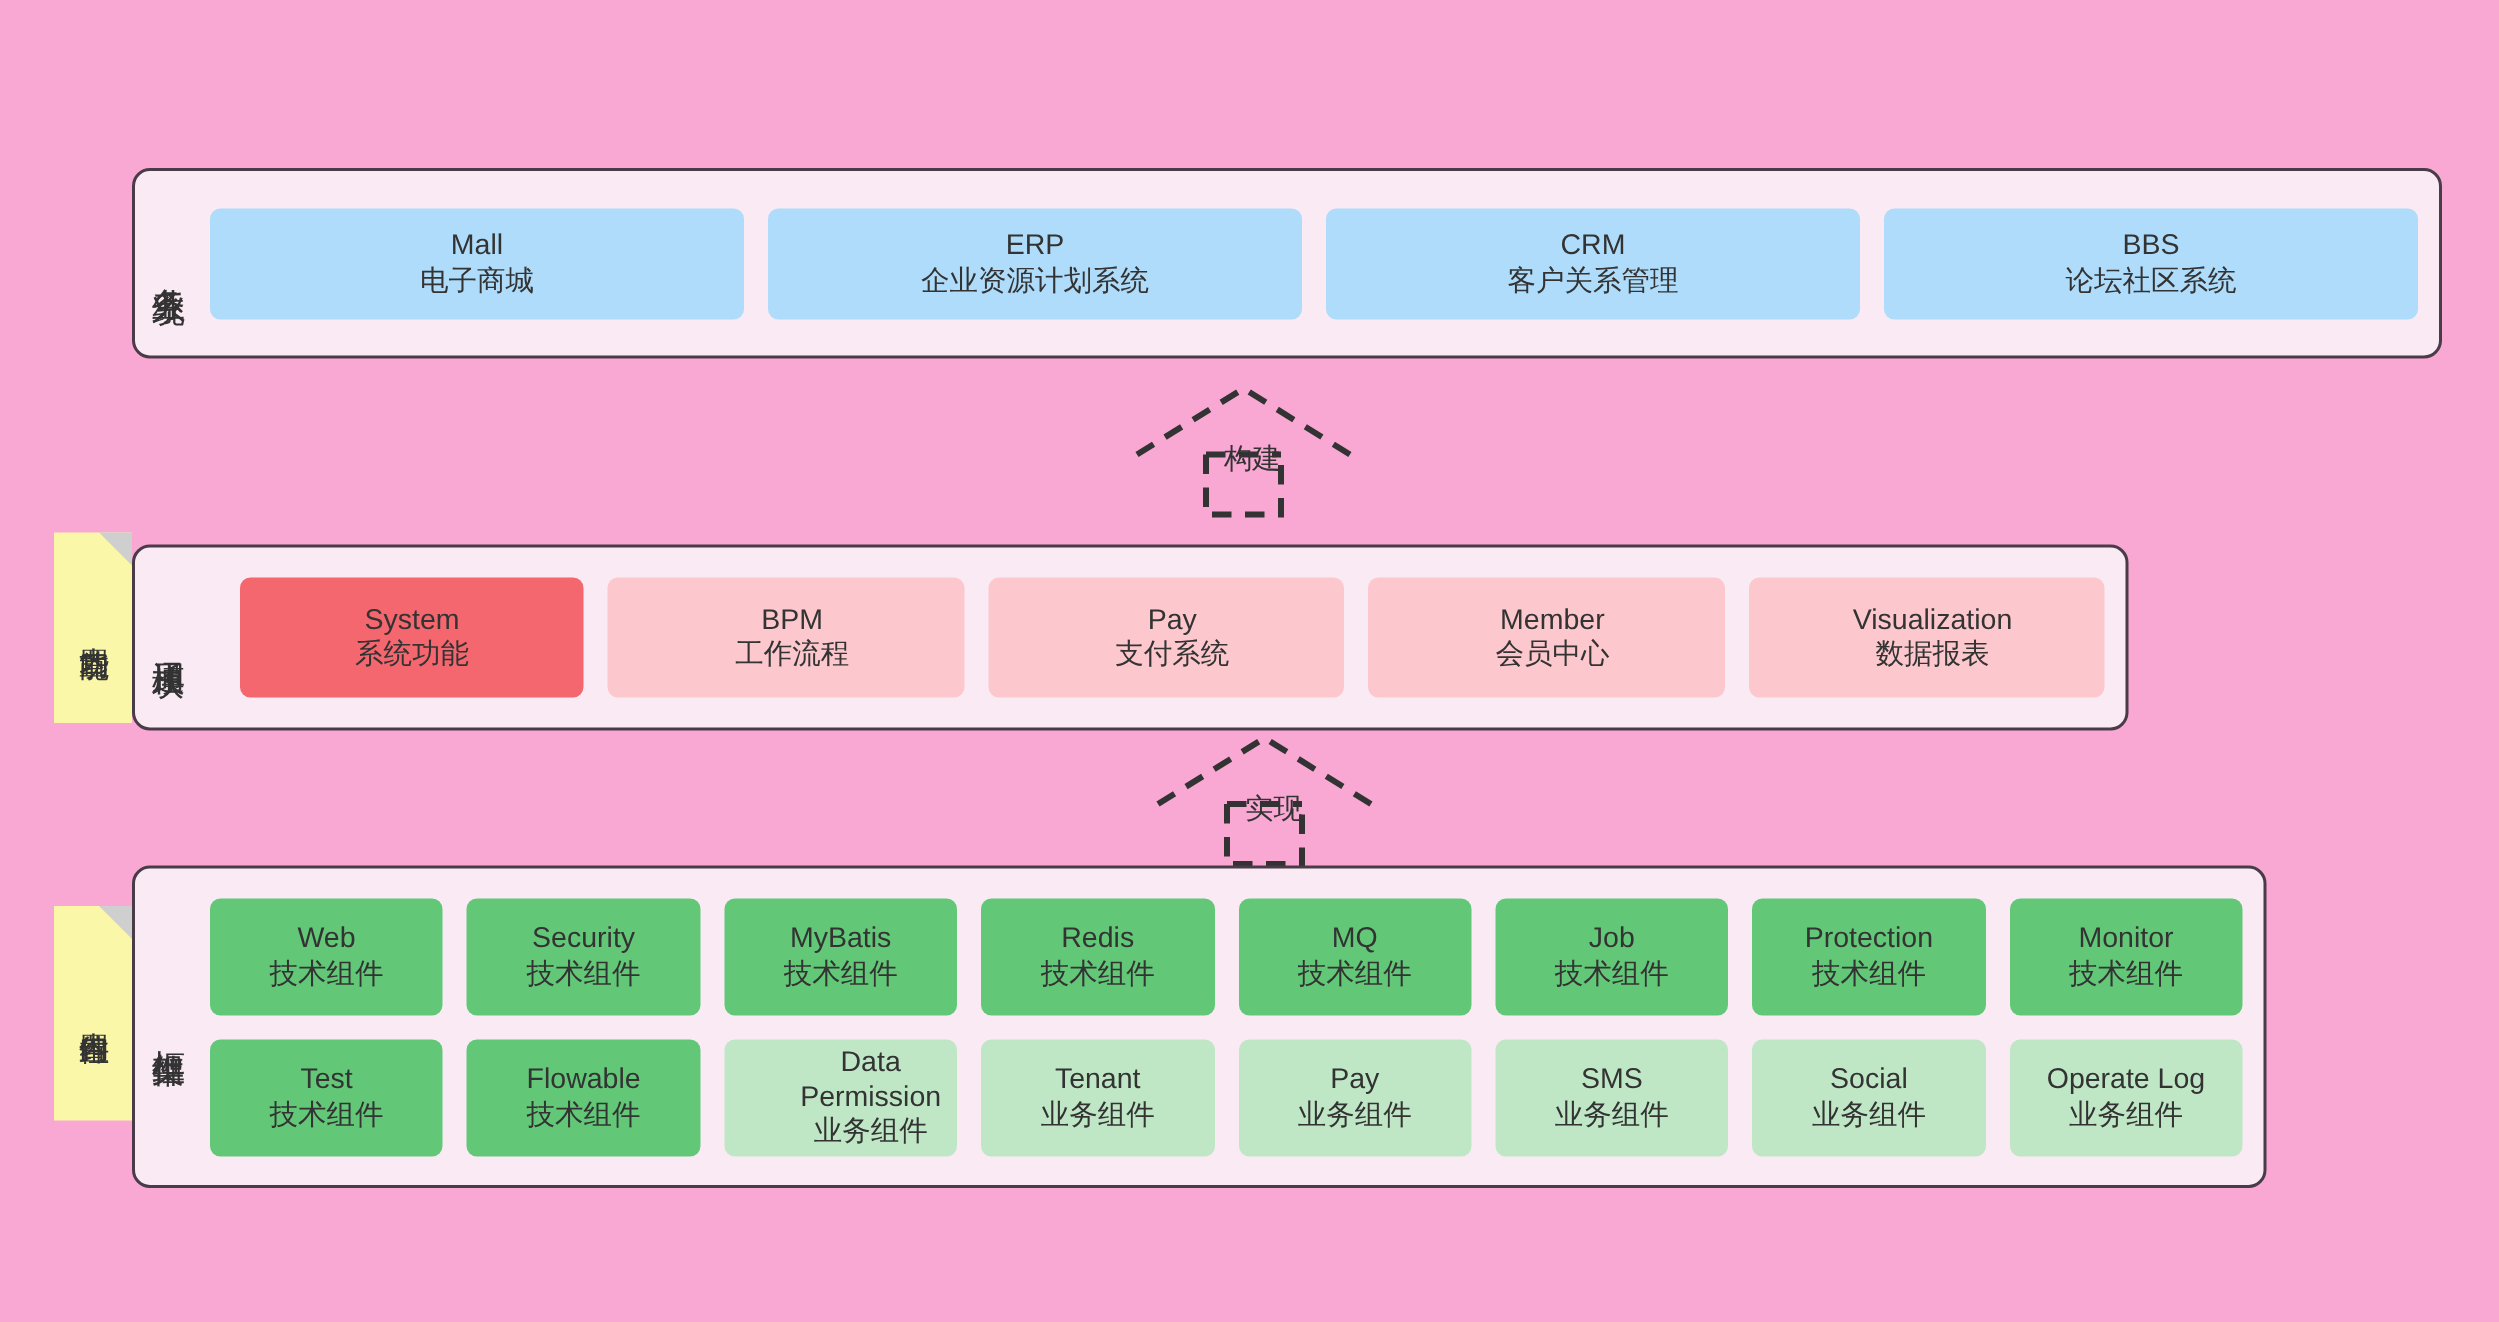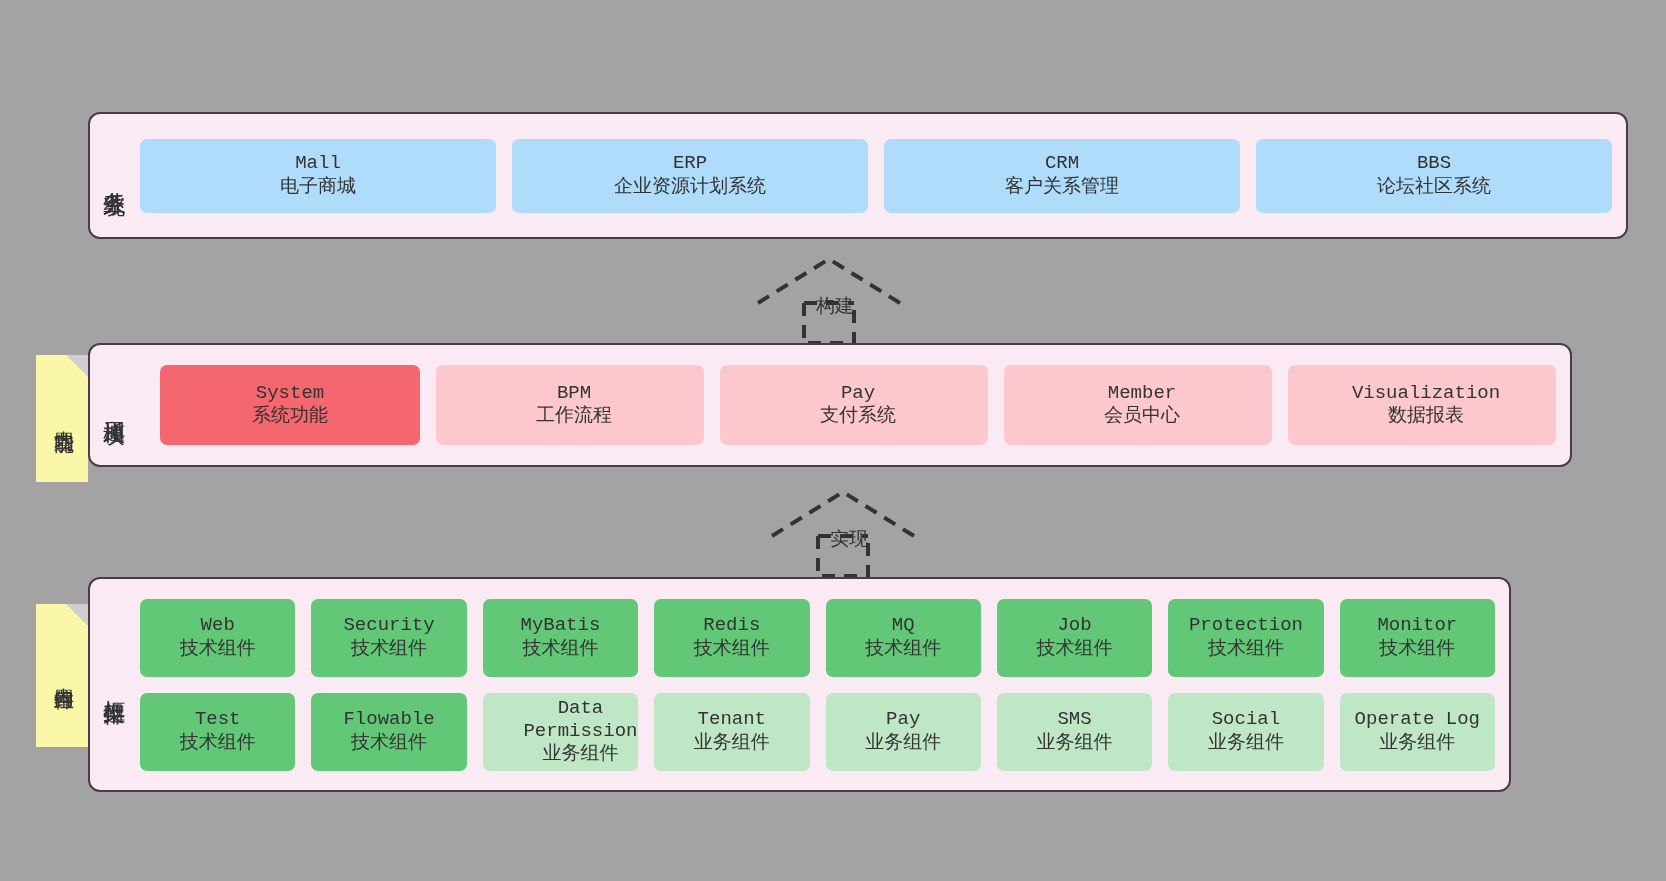--- a/index.html
+++ b/index.html
@@ -14,22 +14,21 @@
     font-family: "Liberation Sans", "DejaVu Sans", sans-serif;
     color: #333333;
     position: relative;
   }
 
   #canvas {
     position: absolute;
     left: 0; top: 0;
     width: 1666px;
     height: 881px;
-    background: #a3a3a3;
-    font-family: Liberation Mono, monospace;
+    background: #f9a8d4;
   }
 
   
   .layer {
     position: absolute;
     box-sizing: border-box;
     background: #f9eaf4;
     border: 2px solid #4a3b48;
     border-radius: 12px;
     display: flex;
@@ -87,21 +86,21 @@
   .c-red        { background: #f4676e; }
   .c-pink       { background: #fcc8cd; padding-left: 12px; }
   .c-green      { background: #62c878; }
   .c-lightgreen { background: #bfe7c6; }
 
   
   #layer-business { left: 88px;  top: 112px; width: 1540px; height: 127px; }
   #layer-business .cell { height: 74px; }
 
   
-  #layer-common { left: 88px; top: 343px; width: 1484px; height: 124px; gap: 20px; }
+  #layer-common { left: 88px; top: 363px; width: 1331px; height: 124px; gap: 20px; }
   #layer-common .cell { height: 80px; }
 
   
   #layer-framework { left: 88px; top: 577px; width: 1423px; height: 215px; }
   #layer-framework .cell { height: 78px; }
 
   
   .note {
     position: absolute;
     box-sizing: border-box;

